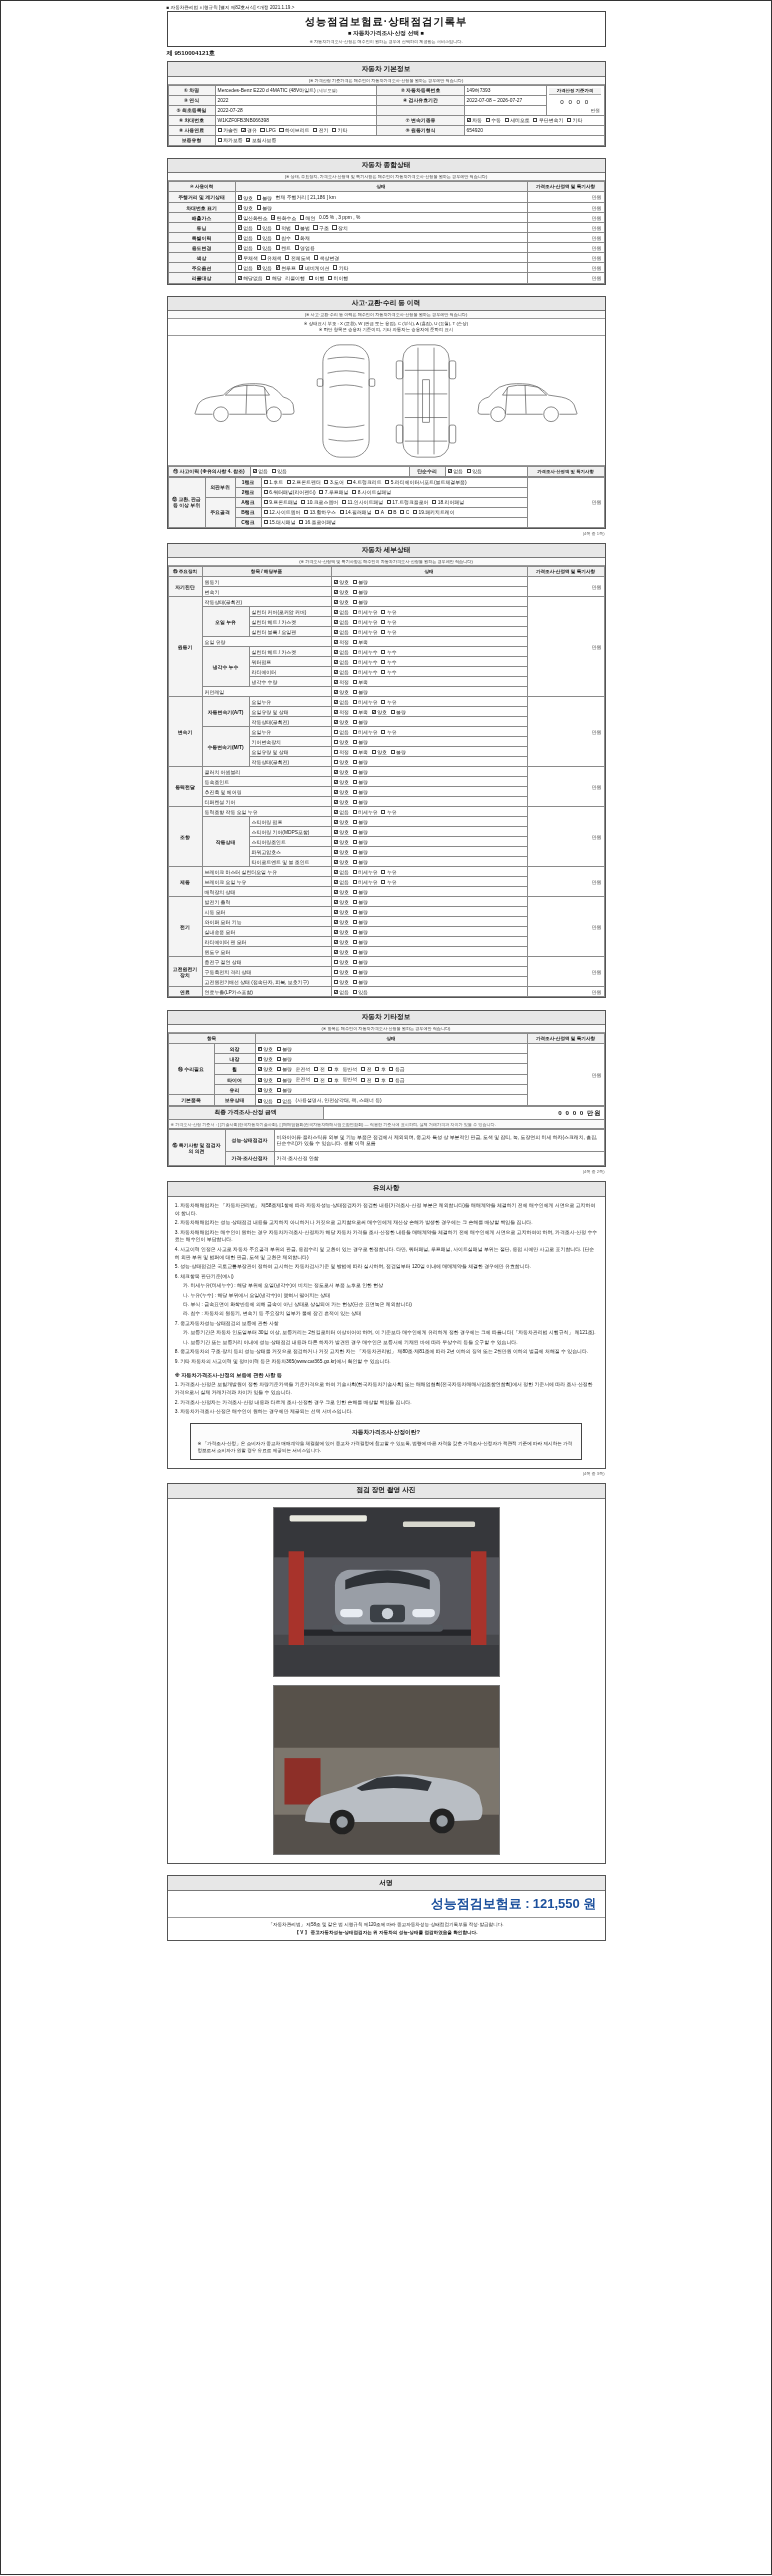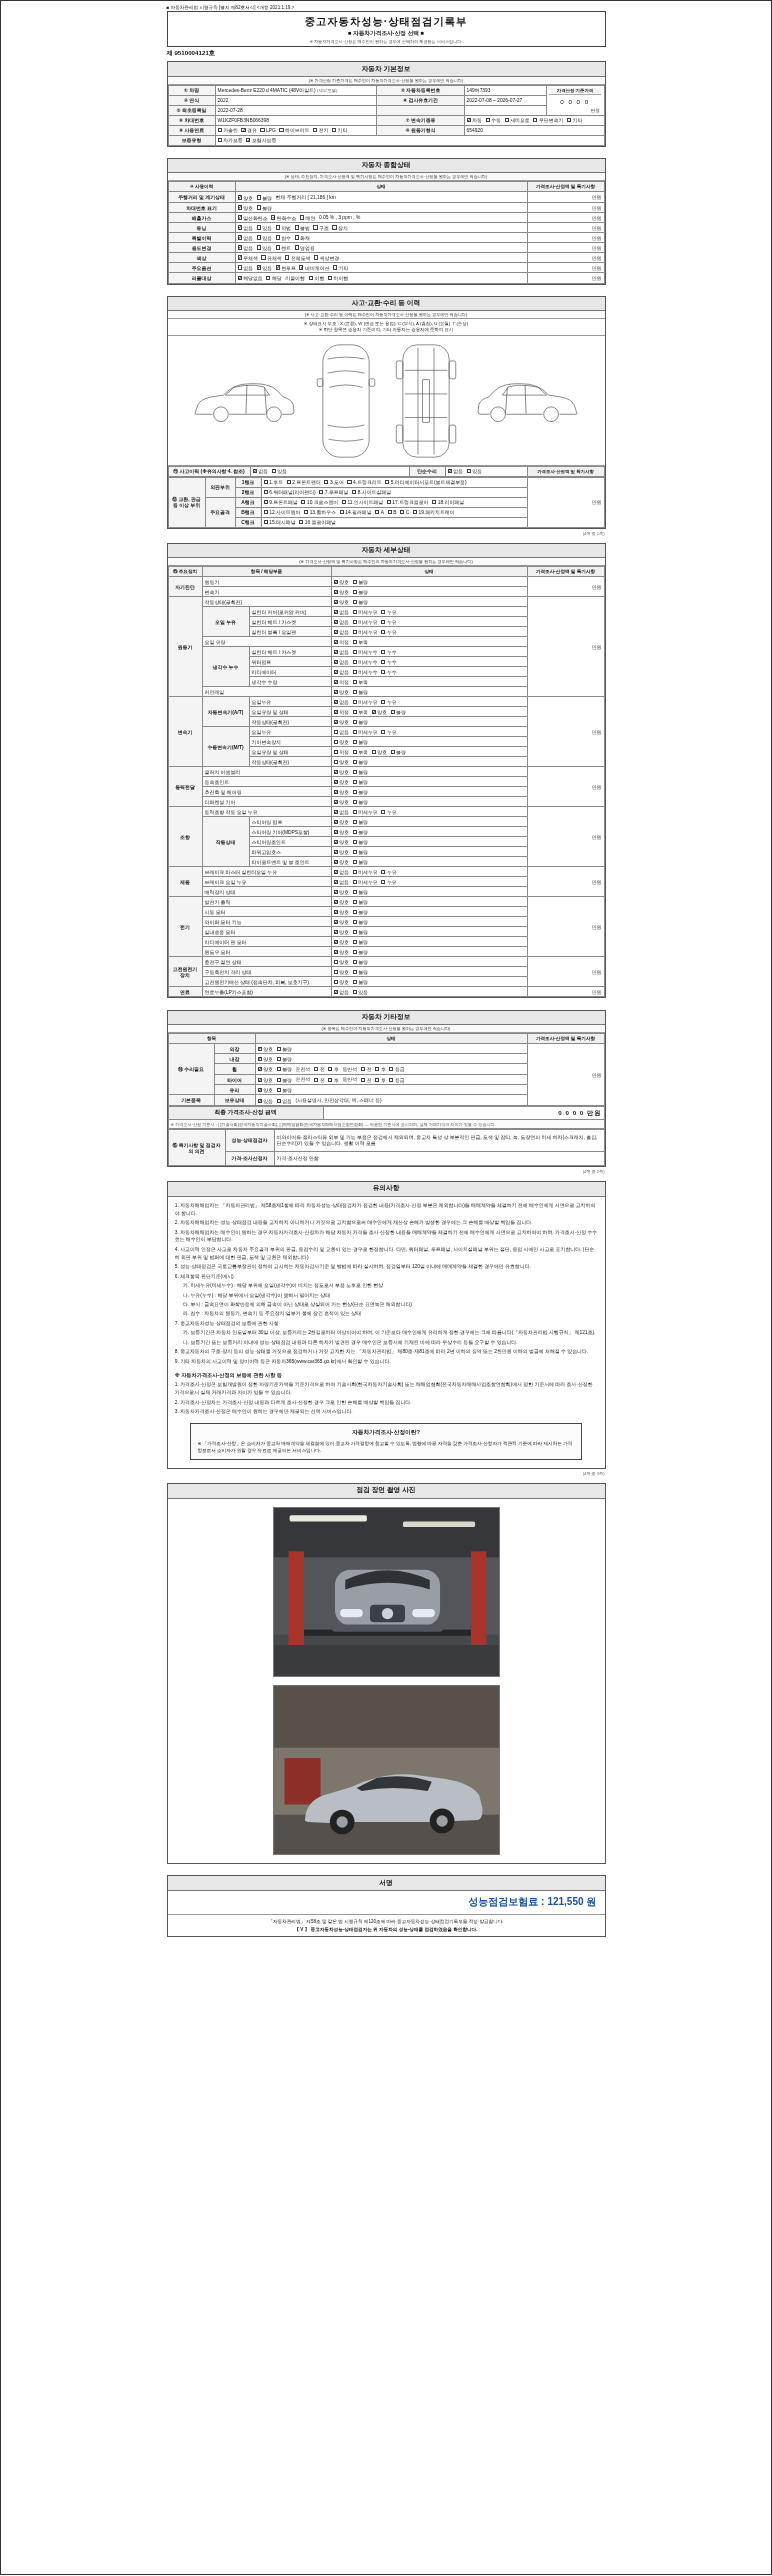--- a/index.html
+++ b/index.html
@@ -44,37 +44,37 @@
   .npara.lv1{padding-left:8.2px}
   .notice-sub-title{font-weight:bold;margin:5.2px 0 2.1px;font-size:5.2px}
   .def-box{border:0.7px solid #444;margin:7.2px 15.5px 3.1px;padding:4.1px 6.2px;background:#fcfcfc}
   .def-title{text-align:center;font-weight:bold;font-size:5.7px;margin-bottom:2.6px}
   .def-text{font-size:4.6px;line-height:1.6}
   .page-marker{font-size:4.1px;color:#666;text-align:right;margin:-9.3px 1px 7.2px}
   .photo-wrap{display:flex;flex-direction:column;align-items:center;gap:8.2px;padding:8.2px 0}
   .photo{width:227px;height:170px;border:0.5px solid #777;overflow:hidden;background:#333}
   .photo svg{display:block}
   .sign-body{display:flex;justify-content:flex-end;align-items:center;min-height:24px;padding:4.1px 8.2px;border-bottom:0.5px solid #999}
-  .fee{font-size:10px;font-weight:bold;color:#1b4f9c}
+  .fee{font-size:13px;font-weight:bold;color:#1b4f9c}
   .fee-val{margin-left:3.1px}
   .sign-footer{text-align:center;font-size:4.6px;padding:3.1px 0;line-height:1.7}
   .sign-footer .bold{font-weight:bold}
   .dim{color:#666;font-size:4.4px}
   thead th{font-size:4.6px}
 </style>
 </head>
 <body>
 
 <div class="canvas">
 <div class="page">
 
   <div class="law-note">■ 자동차관리법 시행규칙 [별지 제82호서식] &lt;개정 2021.1.19.&gt;</div>
 
   <div class="header-box">
-    <div class="main-title">중고자동차성능·상태점검기록부</div>
+    <div class="main-title">성능점검보험료·상태점검기록부</div>
     <div class="sub-title">■ 자동차가격조사·산정 선택 ■</div>
     <div class="sub-note">※ 자동차가격조사·산정은 매수인이 원하는 경우에 선택하여 제공받는 서비스입니다.</div>
   </div>
   <div class="doc-no">제 9510004121호</div>
 
   <section class="sec">
     <div class="sec-title">자동차 기본정보</div>
     <div class="sec-note">(※ 가격산정 기준가격은 매수인이 자동차가격조사·산정을 원하는 경우에만 적습니다)</div>
     <table class="tbl">
       <colgroup>

